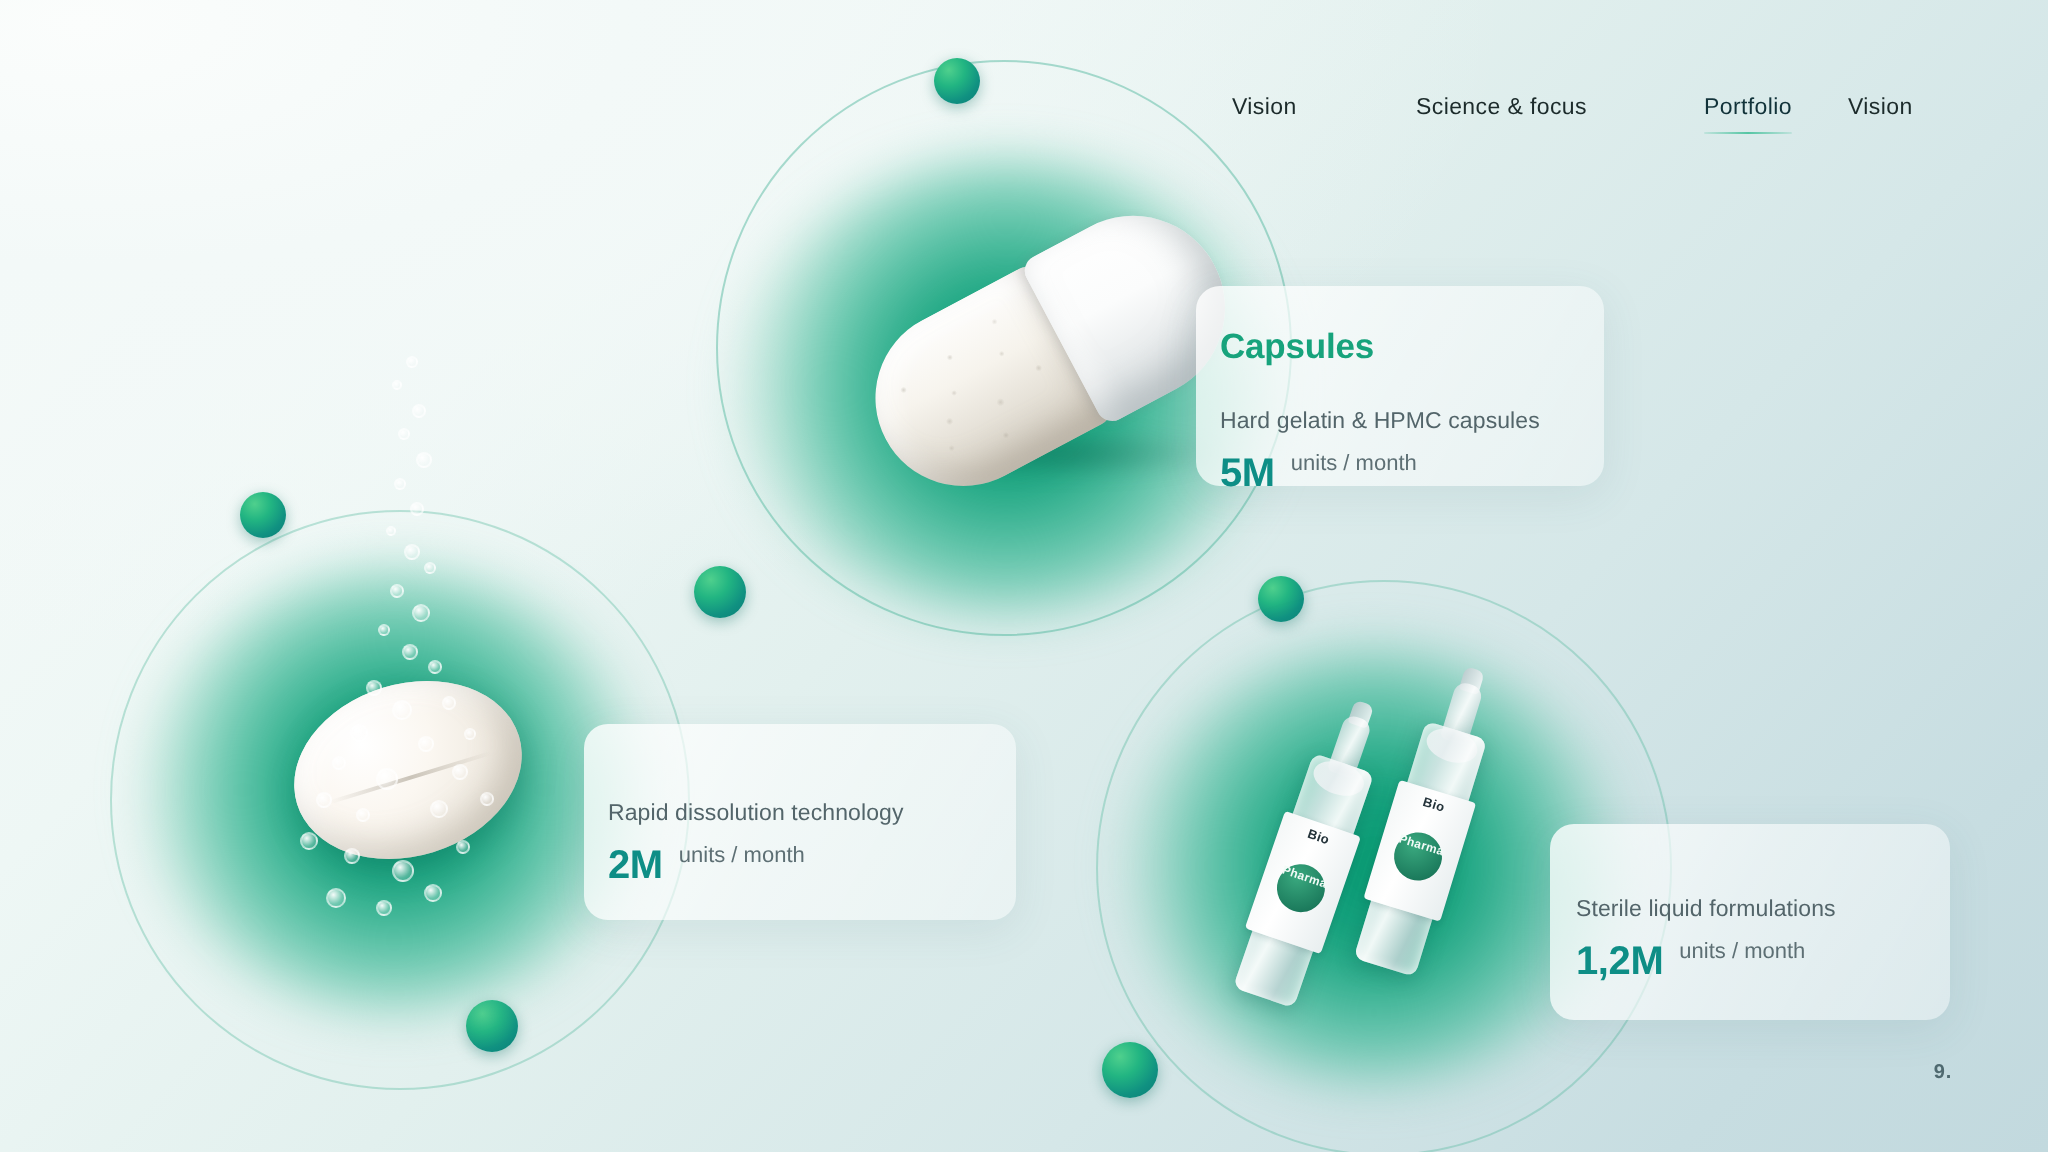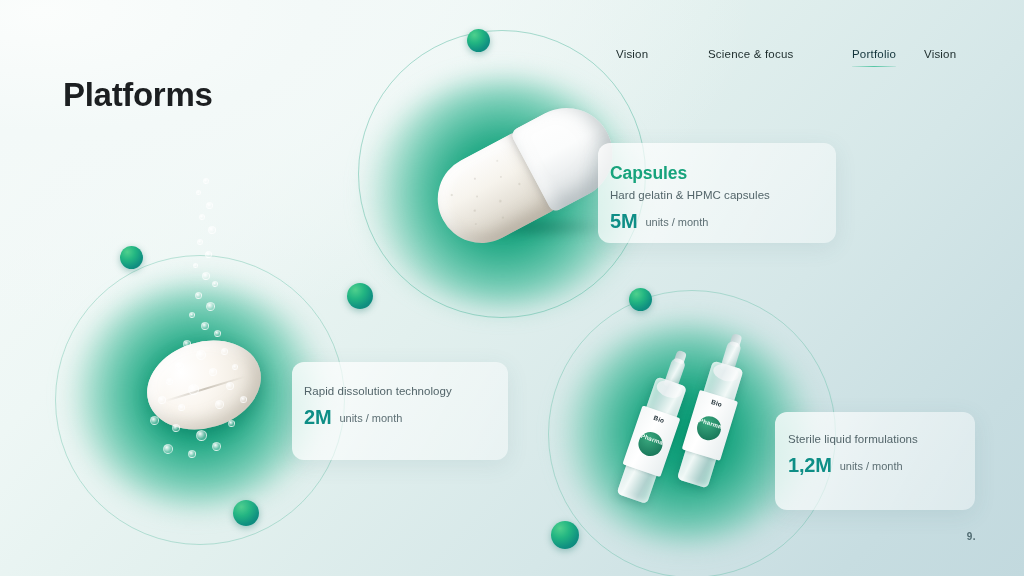--- a/index.html
+++ b/index.html
@@ -73,23 +73,23 @@
     position:absolute;border-radius:12px;
     background:linear-gradient(118deg, rgba(255,255,255,.80) 0%, rgba(255,255,255,.56) 45%, rgba(255,255,255,.40) 100%);
     box-shadow:0 5px 22px rgba(60,110,120,.10);
     box-sizing:border-box;
   }
   .card h3{
     margin:0;font-size:17.5px;font-weight:bold;letter-spacing:-.1px;
     color:#17a37c;
   }
   .card .sub{
-    margin-top:5px;font-size:11.5px;color:#53656a;letter-spacing:.05px;
-  }
-  .metric{margin-top:9px;display:flex;align-items:center;gap:8px;}
+    margin-top:21px;font-size:11.5px;color:#53656a;letter-spacing:.05px;
+  }
+  .metric{margin-top:9px;display:flex;align-items:flex-start;gap:8px;}
   .metric .big{font-size:20px;font-weight:bold;color:#0e8e86;letter-spacing:-.2px;}
   .metric .unit{font-size:11px;color:#5d6f74;}
 
   
   .capsule-wrap{position:absolute;left:432px;top:118px;width:192px;height:125px;}
   .capsule{
     position:absolute;left:0;top:14px;width:186px;height:88px;
     transform:rotate(-28deg);transform-origin:50% 50%;
   }
   .cap-body{
@@ -284,21 +284,21 @@
       <div class="amp-bulge"></div>
       <div class="amp-glass"></div>
       <div class="amp-label">
         <div class="amp-brand">Bio</div>
         <div class="amp-logo"></div>
         <div class="amp-brand2">Pharma</div>
       </div>
     </div>
   </div>
 
-  <div class="card" style="left:598px;top:143px;width:238px;height:100px;padding:20px 18px 0 12px;">
+  <div class="card" style="left:598px;top:143px;width:204px;height:100px;padding:20px 18px 0 12px;">
     <h3>Capsules</h3>
     <div class="sub">Hard gelatin &amp; HPMC capsules</div>
     <div class="metric">
       <span class="big">5M</span>
       <span class="unit">units / month</span>
     </div>
   </div>
 
   <div class="card" style="left:292px;top:362px;width:216px;height:98px;padding:18px 14px 0 12px;">
     <div class="sub">Rapid dissolution technology</div>
@@ -310,21 +310,20 @@
 
   <div class="card" style="left:775px;top:412px;width:200px;height:98px;padding:16px 14px 0 13px;">
     <div class="sub">Sterile liquid formulations</div>
     <div class="metric">
       <span class="big">1,2M</span>
       <span class="unit">units / month</span>
     </div>
   </div>
 
   <div class="title">
-    <span class="l2">Platforms</span>
   </div>
 
   <div class="nav">
     <div class="nav-item" style="left:16px;">
       <span>Vision</span>
     </div>
     <div class="nav-item" style="left:108px;">
       <span>Science &amp; focus</span>
     </div>
     <div class="nav-item active" style="left:234px;">

